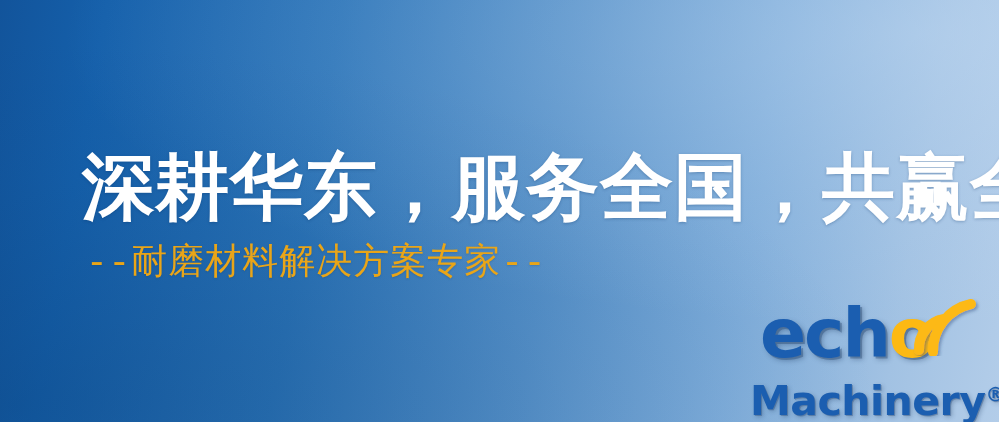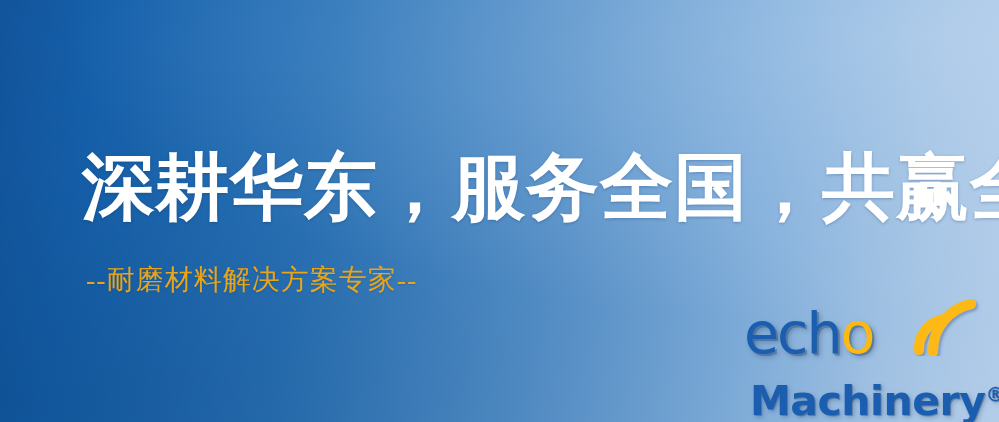--- a/index.html
+++ b/index.html
@@ -60,46 +60,46 @@
     line-height: 84px;
     letter-spacing: 1px;
     white-space: nowrap;
     text-shadow: 0 1px 3px rgba(10,50,100,0.30);
   }
 
   
   #subtitle {
     position: absolute;
     left: 86px;
-    top: 262px;
+    top: 246px;
     color: #e9a518;
-    font-family: Liberation Serif, serif;
-    font-size: 28px;
+    font-family: Liberation Mono, monospace;
+    font-size: 36px;
     line-height: 36px;
     letter-spacing: 1px;
     white-space: nowrap;
     text-shadow: 0 1px 2px rgba(20,60,110,0.22);
   }
 
   
   #logo {
     position: absolute;
     left: 744px;
     top: 292px;
     width: 252px;
     height: 126px;
   }
 
   #logo-wordmark {
     position: absolute;
-    left: 0;
+    left: 16px;
     top: 0;
     font-family: "DejaVu Sans", "Liberation Sans", sans-serif;
-    font-weight: normal;
-    font-size: 57px;
+    font-weight: bold;
+    font-size: 68px;
     line-height: 83px;
     letter-spacing: -2px;
     white-space: nowrap;
     text-shadow:
        2px 2px 0px rgba(40,70,110,0.38),
        3px 3px 5px rgba(25,55,95,0.35);
   }
   .wm-blue { color: #1b5eb0; }
   .wm-gold { color: #fdb913; }
 

